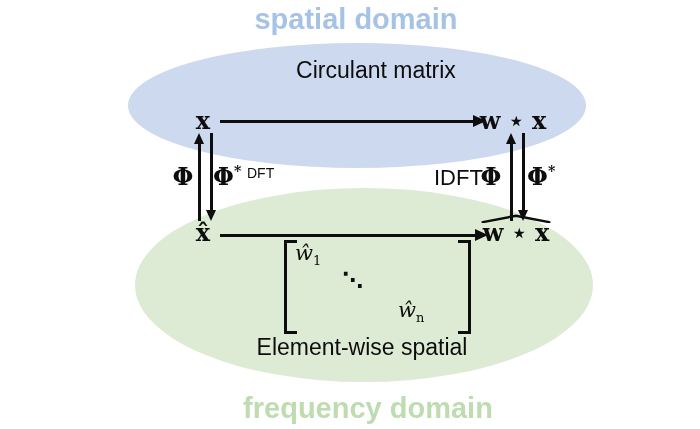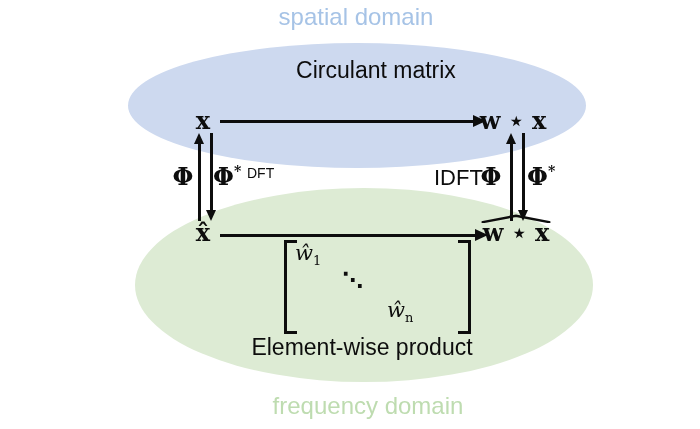--- a/index.html
+++ b/index.html
@@ -11,21 +11,21 @@
   }
   html,body{margin:0;padding:0;background:#ffffff;}
   .canvas{
     position:relative;width:700px;height:429px;background:#ffffff;overflow:hidden;
     font-family:"Liberation Sans",sans-serif;color:var(--ink);
   }
   .abs{position:absolute;}
   .cx{transform:translateX(-50%);white-space:nowrap;}
 
   
-  .domain-title{font-weight:normal;font-size:24px;letter-spacing:0px;}
+  .domain-title{font-weight:bold;font-size:29px;letter-spacing:0px;}
   .title-spatial{left:356px;top:3px;color:var(--blue_text);}
   .title-frequency{left:368px;top:392px;color:var(--green_text);}
 
   
   .ellipse{border-radius:50%;}
   .ellipse-blue{left:128px;top:43px;width:458px;height:125px;background:var(--blue_fill);}
   .ellipse-green{left:135px;top:188px;width:458px;height:194px;background:var(--green_fill);}
 
   
   .sans-label{font-size:23px;color:var(--ink);}
@@ -76,21 +76,21 @@
   .widehat svg{display:block;width:100%;height:9px;}
 
   
   .matrix{left:284px;top:240px;width:150px;height:94px;padding-left:37px;}
   .bracket{position:absolute;top:0;bottom:0;width:10px;border:3px solid var(--ink);}
   .bracket-left{left:0;border-right:none;}
   .bracket-right{right:0;border-left:none;}
   .mentry{position:absolute;font-family:"DejaVu Serif","DejaVu Sans",serif;font-style:italic;font-size:21px;color:var(--ink);white-space:nowrap;}
   .mentry sub{font-size:13px;font-style:normal;}
   .entry-w1{left:11px;top:1px;}
-  .entry-wn{left:103px;top:58px;text-align:right;}
+  .entry-wn{left:114px;top:58px;text-align:right;}
   .mdots{position:absolute;left:58px;top:28px;font-family:"DejaVu Sans",sans-serif;font-size:21px;font-weight:bold;color:var(--ink);}
 </style>
 </head>
 <body>
 
 <div class="canvas">
 
   <div class="abs ellipse ellipse-blue"></div>
   <div class="abs ellipse ellipse-green"></div>
 
@@ -153,15 +153,15 @@
   </div>
 
   <div class="abs matrix">
     <span class="bracket bracket-left"></span>
     <span class="mentry entry-w1"><span>ŵ</span><sub>1</sub></span>
     <span class="mdots">⋱</span>
     <span class="mentry entry-wn"><span>ŵ</span><sub>n</sub></span>
     <span class="bracket bracket-right"></span>
   </div>
 
-  <div class="abs cx sans-label lbl-elementwise">Element-wise product</div>
+  <div class="abs cx sans-label lbl-elementwise">Element-wise spatial</div>
 
 </div>
 
 </body></html>

